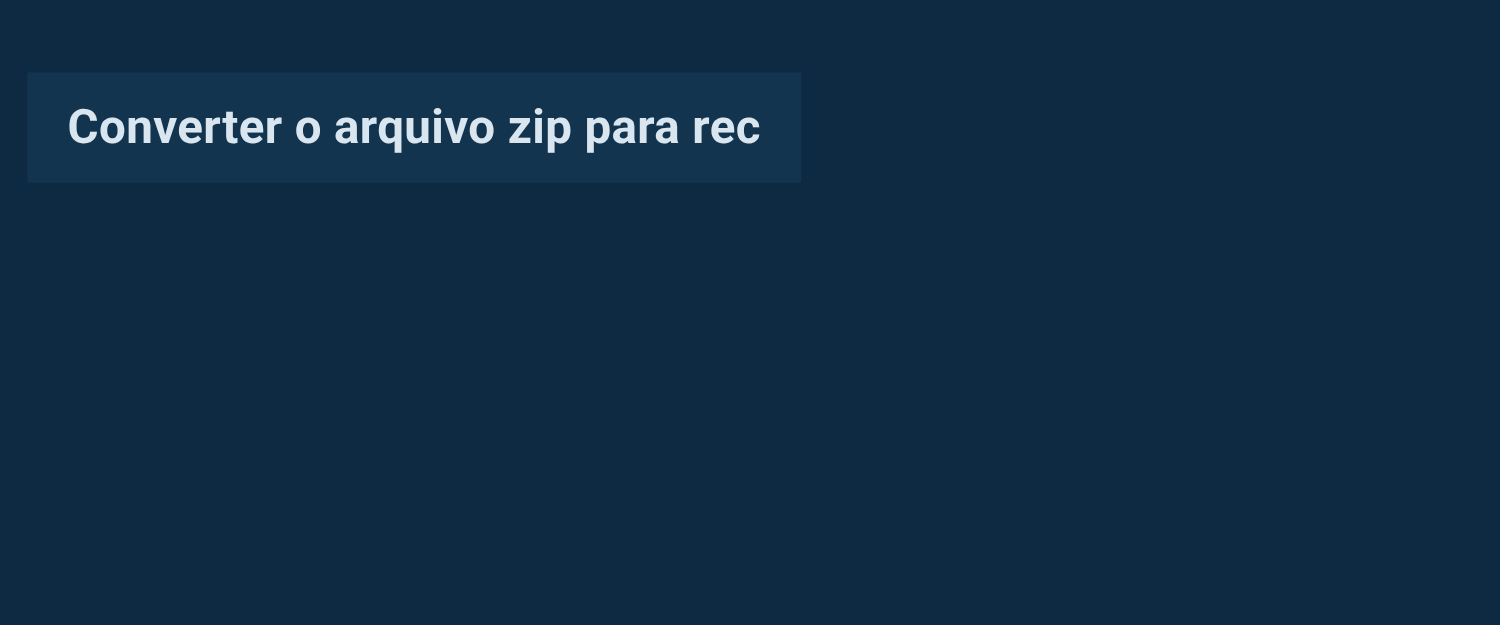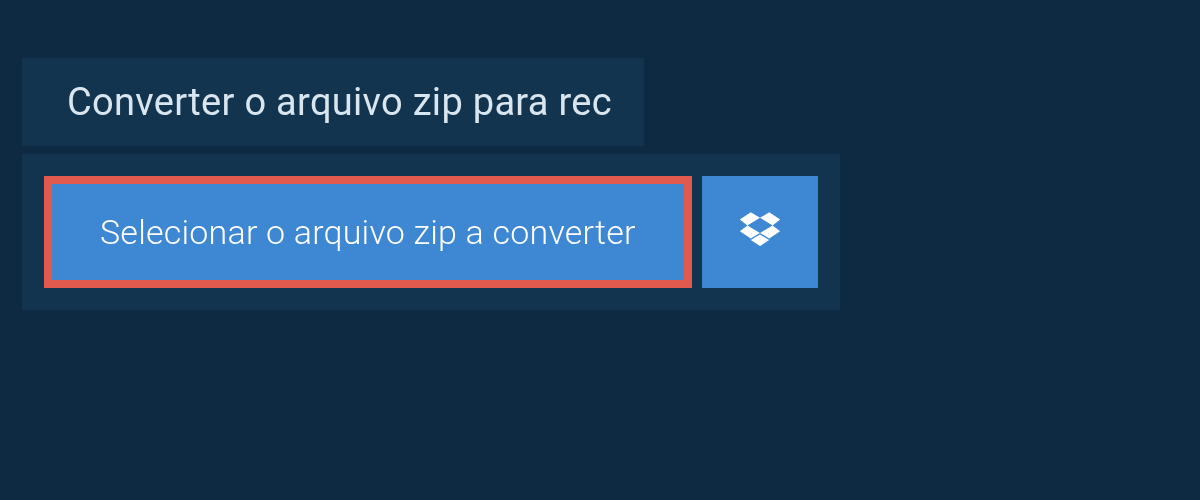--- a/index.html
+++ b/index.html
@@ -20,23 +20,22 @@
     .title-bar {
       background: #13344f;
       display: inline-block;
       padding: 22px 32px;
       margin-top: 58px;
       margin-left: 22px;
     }
     .title-text {
       color: #d9e6ef;
       font-size: 38px;
-      font-weight: 400;
+      font-weight: 700;
       letter-spacing: 0.3px;
-      margin-left: 13px;
     }
     .button-area {
       background: #13344f;
       padding: 22px 22px;
       margin-left: 22px;
       margin-top: 8px;
       display: inline-flex;
       align-items: stretch;
       gap: 10px;
     }
@@ -68,25 +67,13 @@
       height: 42px;
     }
   </style>
 </head>
 <body>
 
 <div class="container">
   <div class="title-bar">
     <div class="title-text">Converter o arquivo zip para rec</div>
   </div>
-  <div class="button-area">
-    <div class="select-button">
-      <span class="select-button-text">Selecionar o arquivo zip a converter</span>
-    </div>
-    <div class="dropbox-button">
-      <span>
-        <svg class="dropbox-icon" viewBox="0 0 50 50" fill="#ffffff">
-          <path d="M 14 4 L 1 12.5 L 10 19.5 L 25 10.5 L 14 4 Z M 36 4 L 25 10.5 L 40 19.5 L 49 12.5 L 36 4 Z M 1 26.5 L 14 35 L 25 28.5 L 10 19.5 L 1 26.5 Z M 40 19.5 L 25 28.5 L 36 35 L 49 26.5 L 40 19.5 Z M 14 37 L 25 44 L 36 37 L 25 30.5 L 14 37 Z"></path>
-        </svg>
-      </span>
-    </div>
-  </div>
 </div>
 
 </body></html>

